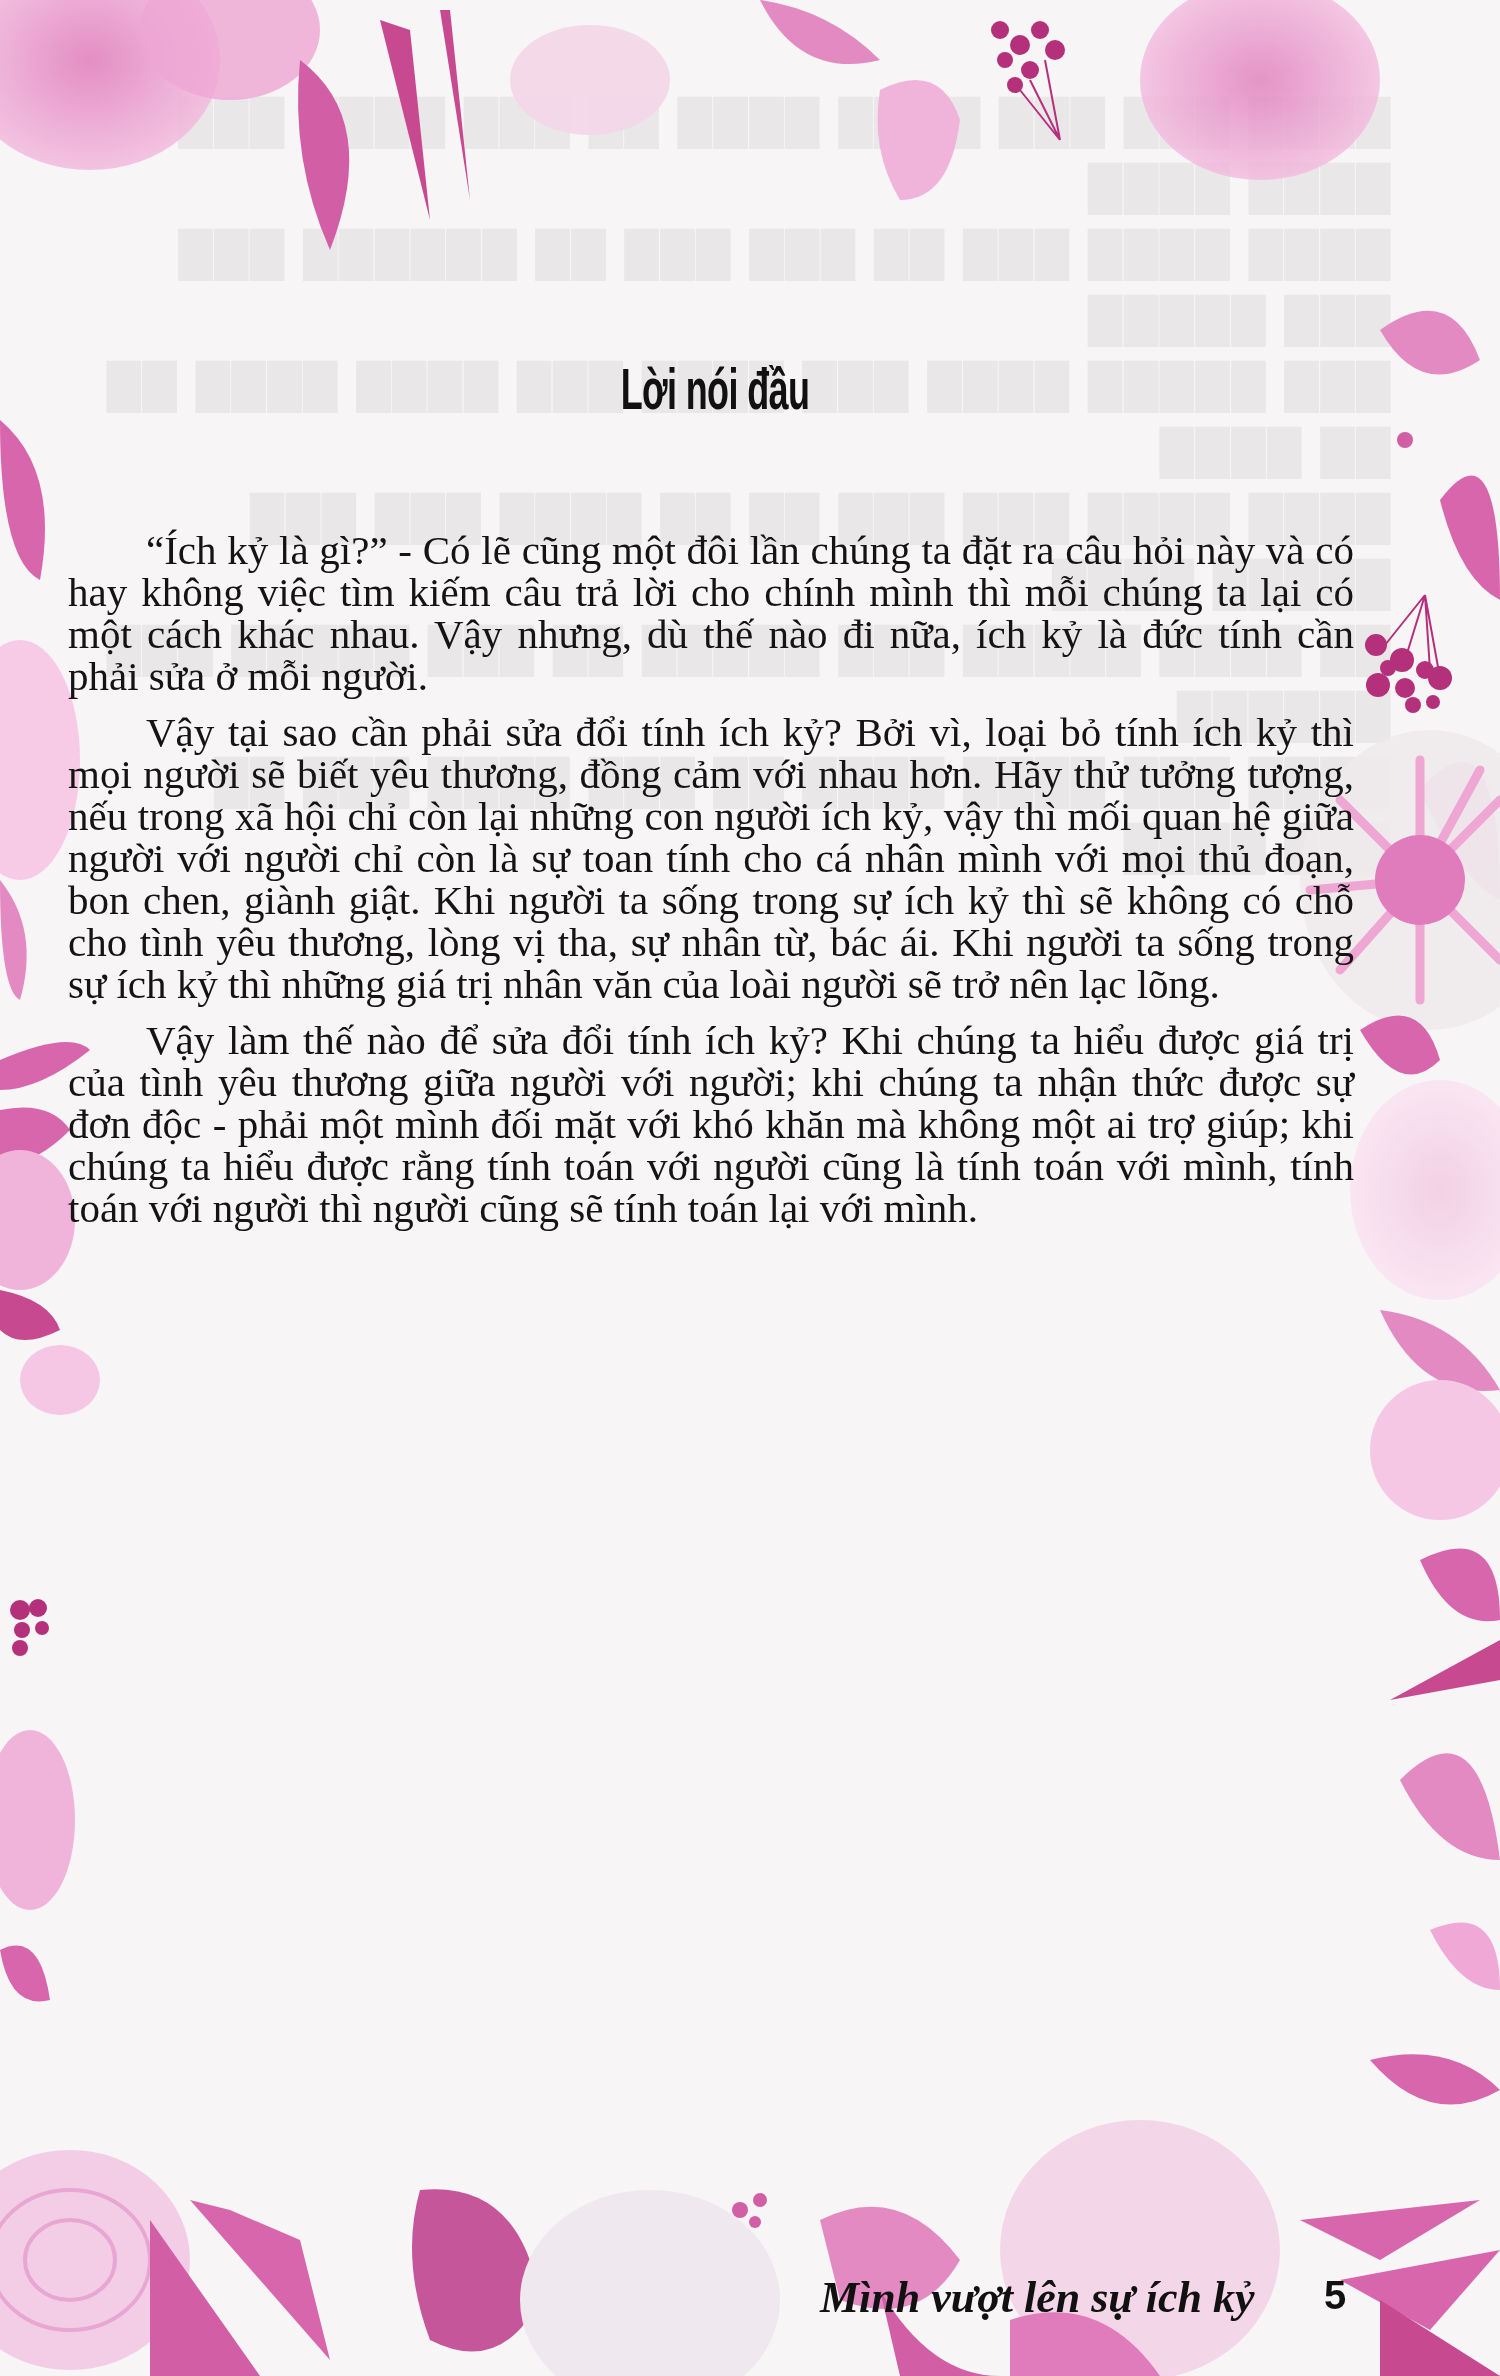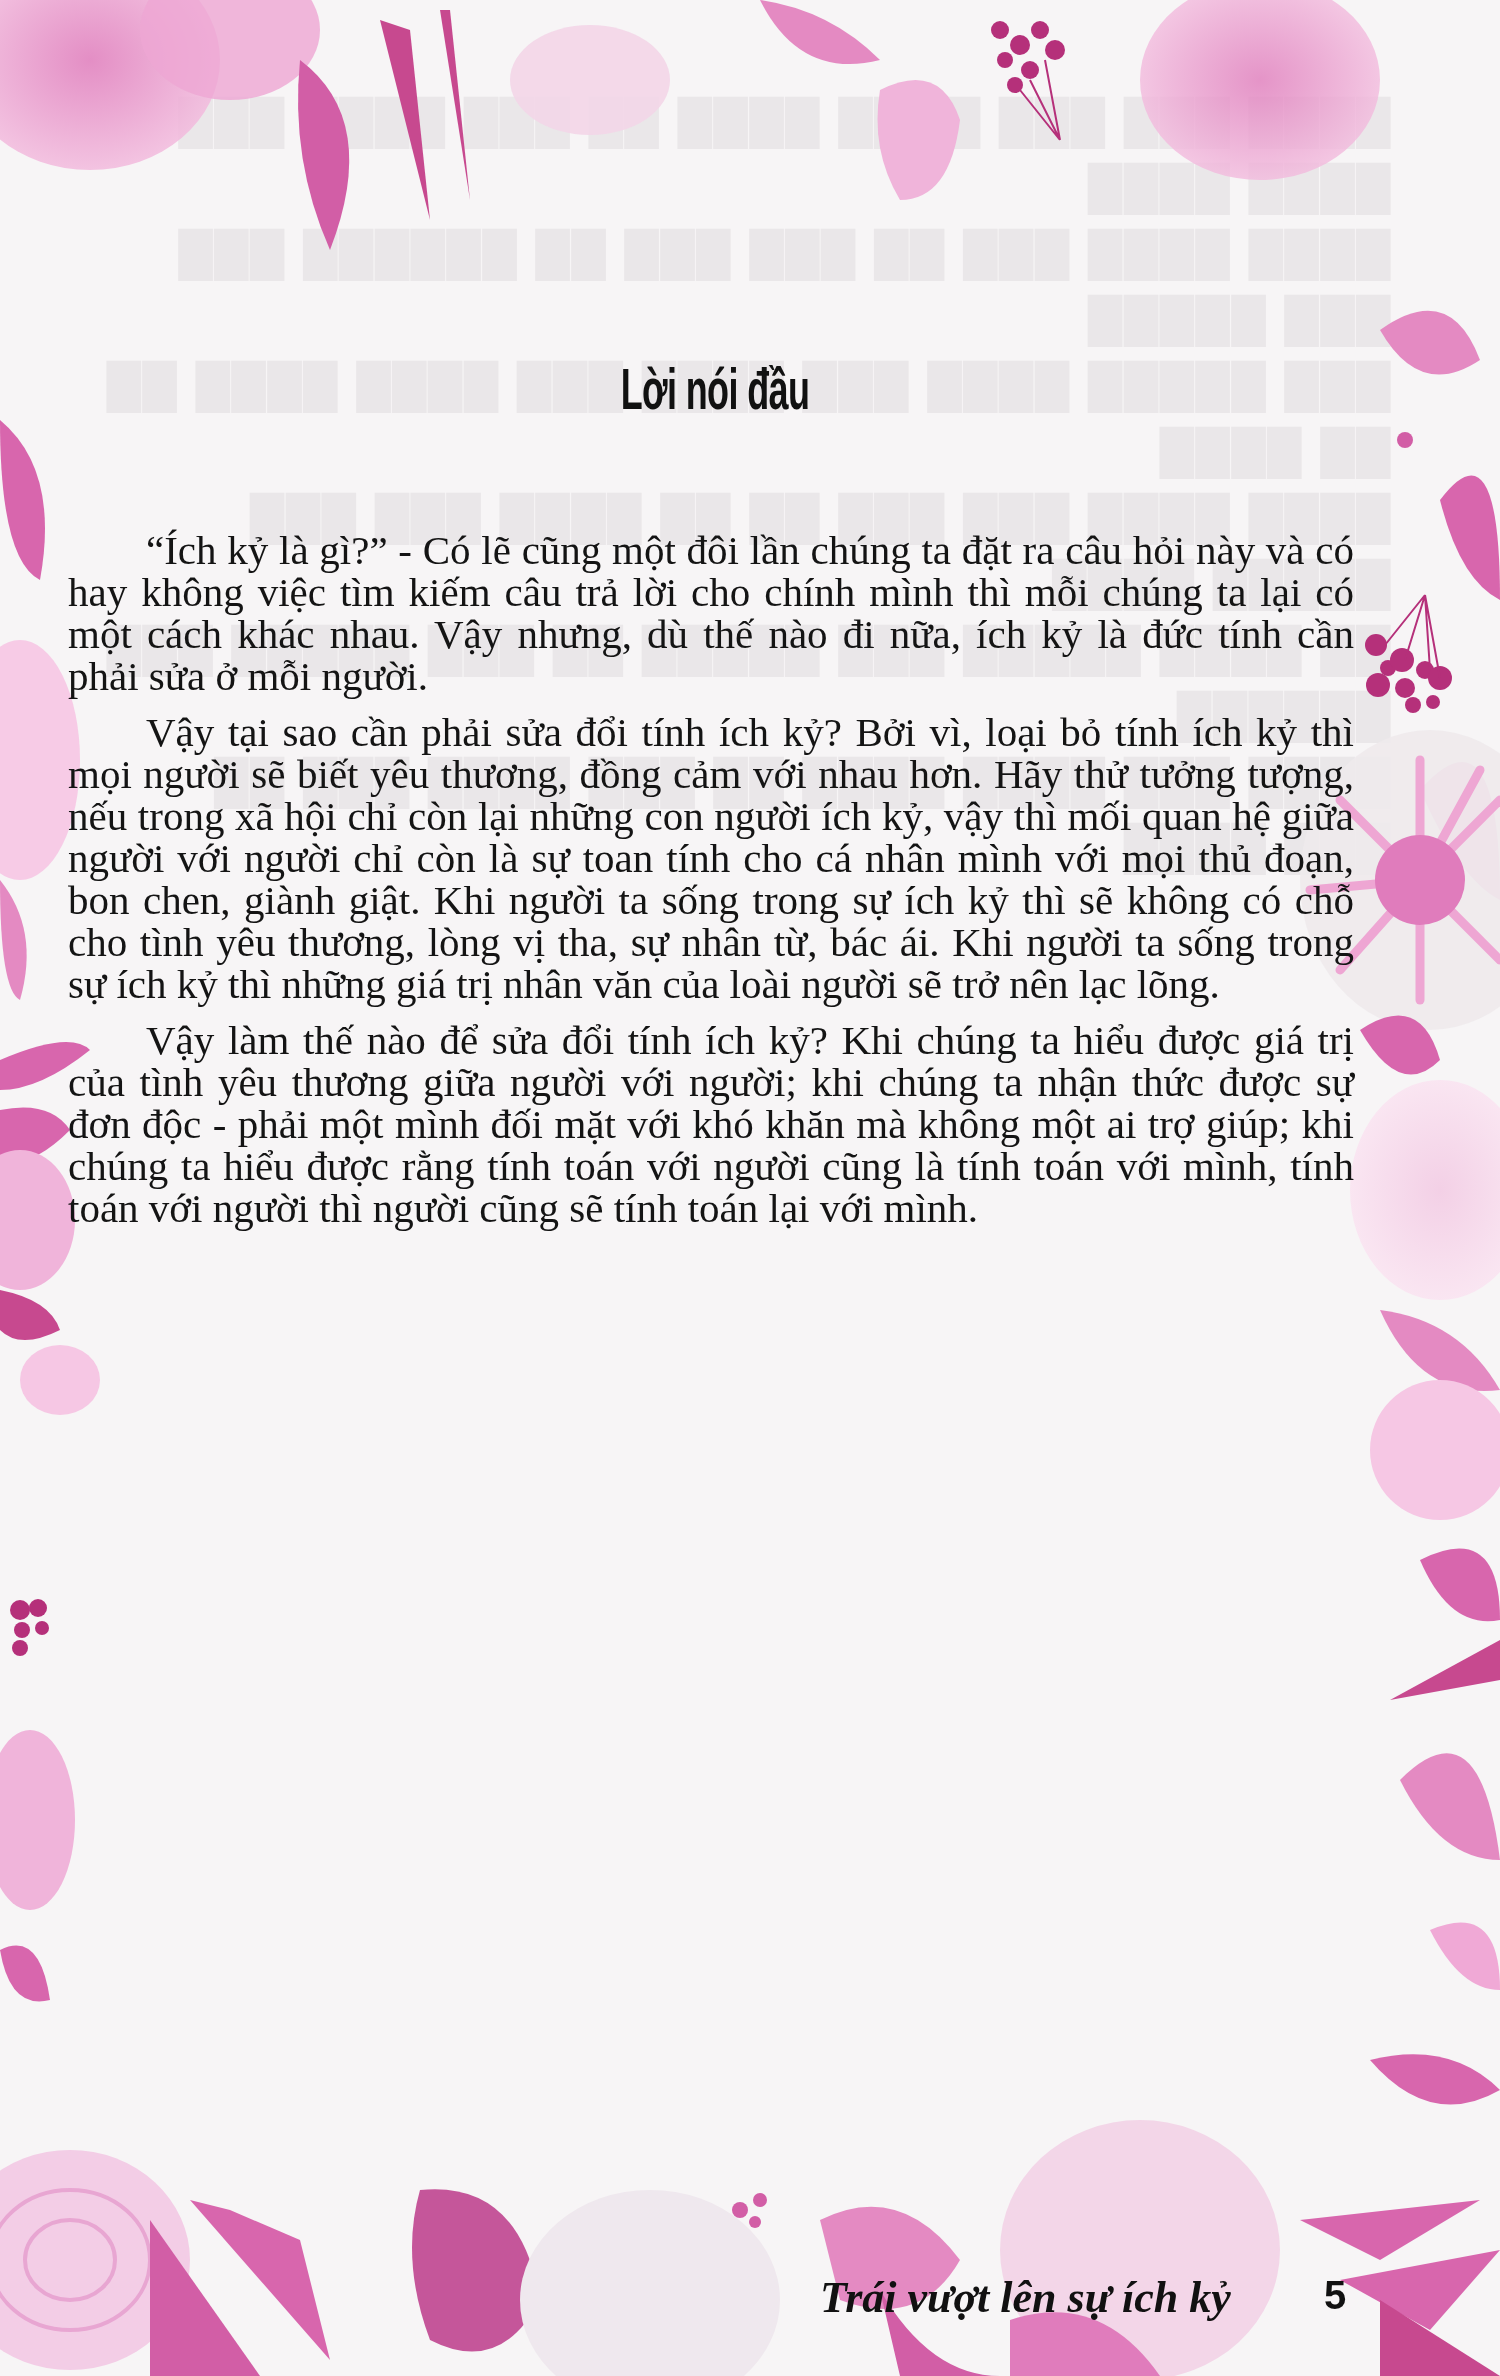--- a/index.html
+++ b/index.html
@@ -175,15 +175,15 @@
 
 <div class="page">
   <div class="title">Lời nói đầu</div>
 
   <div class="body-text">
     <p>“Ích kỷ là gì?” - Có lẽ cũng một đôi lần chúng ta đặt ra câu hỏi này và có hay không việc tìm kiếm câu trả lời cho chính mình thì mỗi chúng ta lại có một cách khác nhau. Vậy nhưng, dù thế nào đi nữa, ích kỷ là đức tính cần phải sửa ở mỗi người.</p>
     <p>Vậy tại sao cần phải sửa đổi tính ích kỷ? Bởi vì, loại bỏ tính ích kỷ thì mọi người sẽ biết yêu thương, đồng cảm với nhau hơn. Hãy thử tưởng tượng, nếu trong xã hội chỉ còn lại những con người ích kỷ, vậy thì mối quan hệ giữa người với người chỉ còn là sự toan tính cho cá nhân mình với mọi thủ đoạn, bon chen, giành giật. Khi người ta sống trong sự ích kỷ thì sẽ không có chỗ cho tình yêu thương, lòng vị tha, sự nhân từ, bác ái. Khi người ta sống trong sự ích kỷ thì những giá trị nhân văn của loài người sẽ trở nên lạc lõng.</p>
     <p>Vậy làm thế nào để sửa đổi tính ích kỷ? Khi chúng ta hiểu được giá trị của tình yêu thương giữa người với người; khi chúng ta nhận thức được sự đơn độc - phải một mình đối mặt với khó khăn mà không một ai trợ giúp; khi chúng ta hiểu được rằng tính toán với người cũng là tính toán với mình, tính toán với người thì người cũng sẽ tính toán lại với mình.</p>
   </div>
 
-  <div class="footer">Trái vượt lên sự ích kỷ</div>
+  <div class="footer">Mình vượt lên sự ích kỷ</div>
   <div class="page-num">5</div>
 </div>
 
 </body></html>

